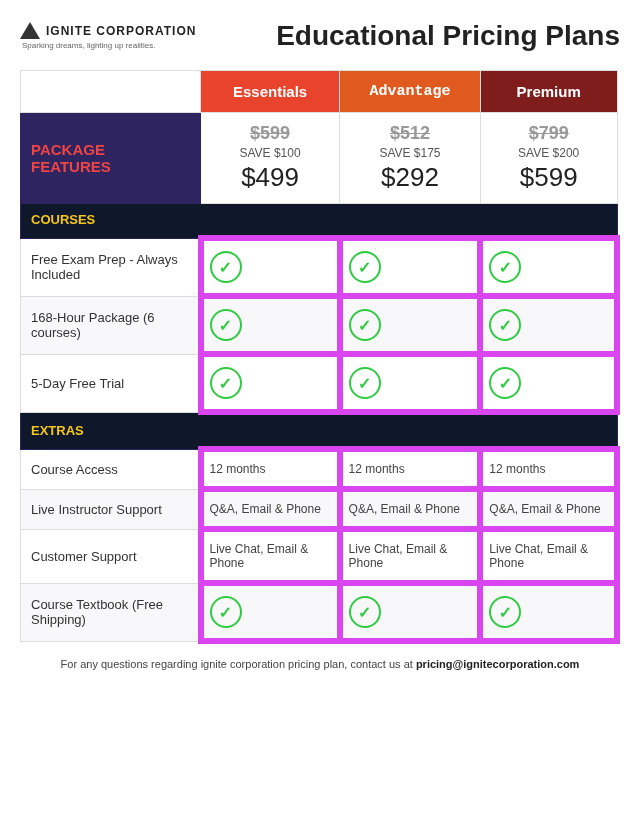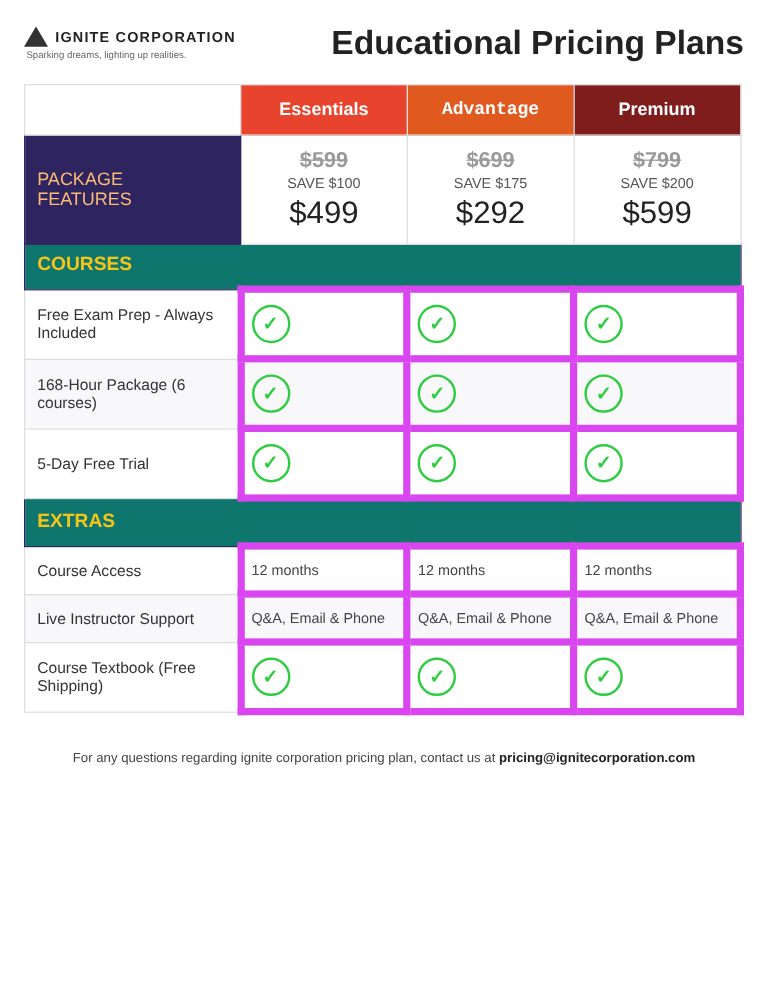--- a/index.html
+++ b/index.html
@@ -68,22 +68,22 @@
       padding: 12px 8px;
       font-size: 15px;
       font-weight: bold;
       text-align: center;
       border: 1px solid #ddd;
     }
 
     
     .pkg-label-cell {
       background: #2e2560;
-      color: #fdba74;
-      font-weight: normal;
+      color: #ef4444;
+      font-weight: bold;
       font-size: 15px;
       padding: 14px 10px;
       vertical-align: middle;
       border: 1px solid #2e2560;
     }
     .pkg-price-cell {
       text-align: center;
       padding: 10px 8px;
       border: 1px solid #ddd;
       vertical-align: middle;
@@ -100,24 +100,24 @@
       margin: 2px 0;
     }
     .final-price {
       font-size: 26px;
       font-weight: normal;
       color: #222;
     }
 
     
     .section-header td {
-      background: #0f766e;
+      background: #0f172a;
       color: #f5c518;
       font-weight: bold;
-      font-size: 16px;
+      font-size: 13px;
       padding: 8px 10px;
       border: 1px solid #2e2560;
     }
 
     
     .feature-label {
       padding: 10px 10px;
       color: #333;
       border: 1px solid #ddd;
       vertical-align: middle;
@@ -156,21 +156,21 @@
       border: 2.5px solid #e8432d;
       color: #e8432d;
       font-size: 16px;
     }
     .cross-icon::after {
       content: '✕';
       font-weight: bold;
     }
 
     .footer-note {
-      margin-top: 30px;
+      margin-top: 14px;
       font-size: 11px;
       color: #444;
       text-align: center;
     }
     .footer-note a {
       color: #222;
       font-weight: bold;
       text-decoration: none;
     }
 
@@ -205,21 +205,21 @@
   <tbody>
 
     <tr>
       <td class="pkg-label-cell">PACKAGE<br>FEATURES</td>
       <td class="pkg-price-cell">
         <div class="orig-price">$599</div>
         <div class="save-text">SAVE $100</div>
         <div class="final-price">$499</div>
       </td>
       <td class="pkg-price-cell">
-        <div class="orig-price">$699</div>
+        <div class="orig-price">$512</div>
         <div class="save-text">SAVE $175</div>
         <div class="final-price">$292</div>
       </td>
       <td class="pkg-price-cell">
         <div class="orig-price">$799</div>
         <div class="save-text">SAVE $200</div>
         <div class="final-price">$599</div>
       </td>
     </tr>
 
@@ -259,20 +259,26 @@
       <td class="feature-cell">12 months</td>
     </tr>
 
     <tr>
       <td class="feature-label">Live Instructor Support</td>
       <td class="feature-cell">Q&amp;A, Email &amp; Phone</td>
       <td class="feature-cell">Q&amp;A, Email &amp; Phone</td>
       <td class="feature-cell">Q&amp;A, Email &amp; Phone</td>
     </tr>
 
+    <tr>
+      <td class="feature-label">Customer Support</td>
+      <td class="feature-cell">Live Chat, Email &amp; Phone</td>
+      <td class="feature-cell">Live Chat, Email &amp; Phone</td>
+      <td class="feature-cell">Live Chat, Email &amp; Phone</td>
+    </tr>
 
     <tr>
       <td class="feature-label">Course Textbook (Free Shipping)</td>
       <td class="feature-cell"><span class="check-icon"></span></td>
       <td class="feature-cell"><span class="check-icon"></span></td>
       <td class="feature-cell"><span class="check-icon"></span></td>
     </tr>
 
   </tbody>
 </table>

